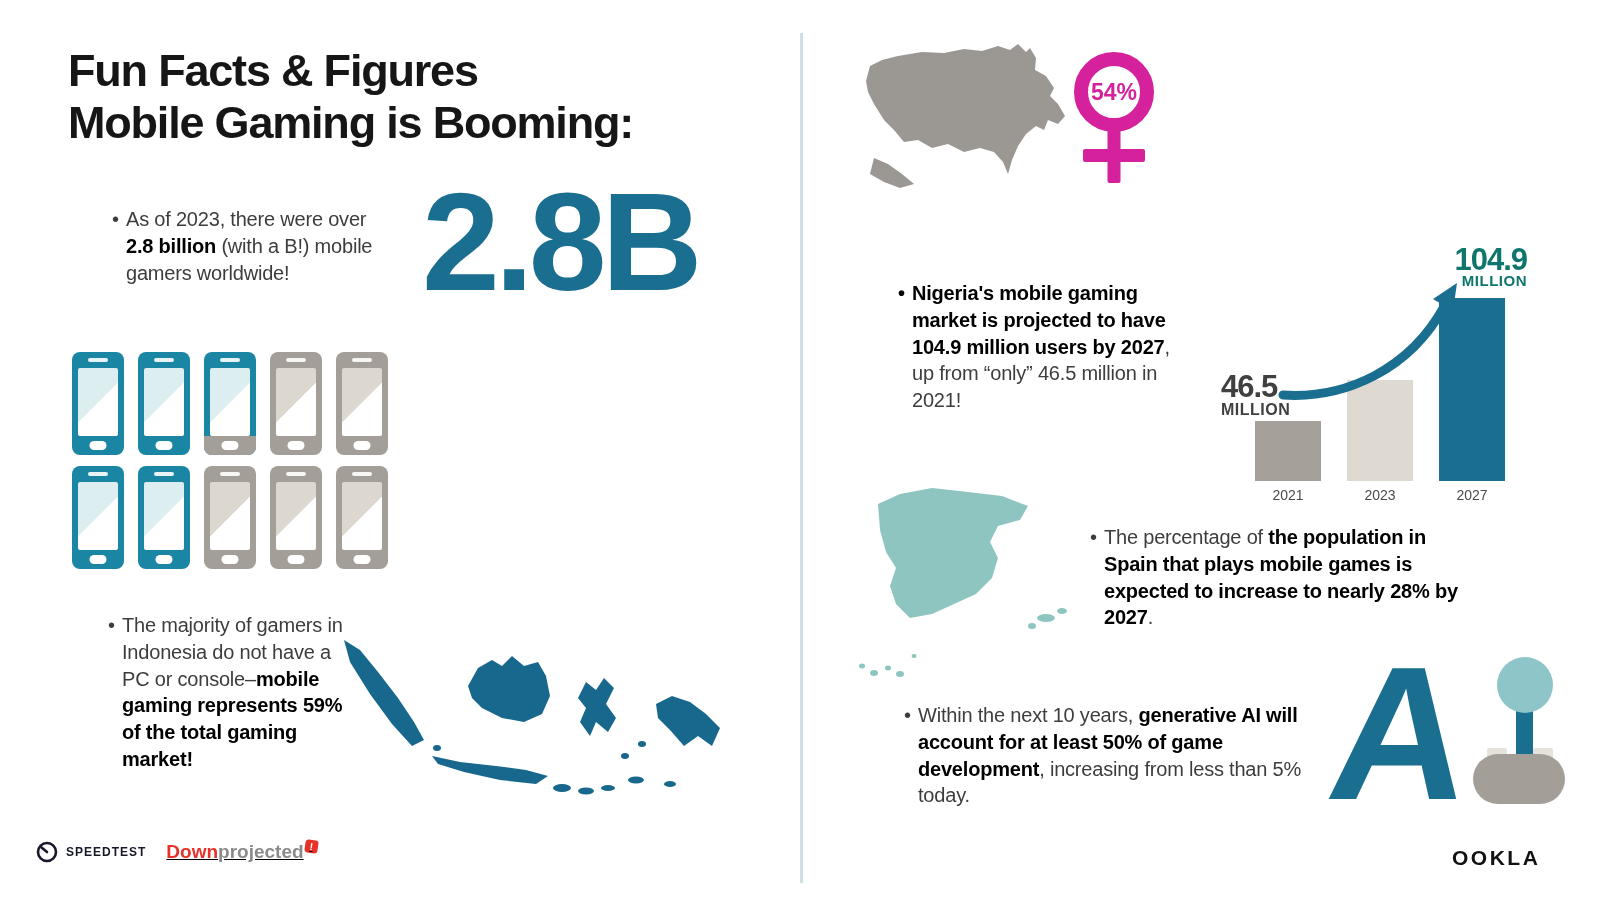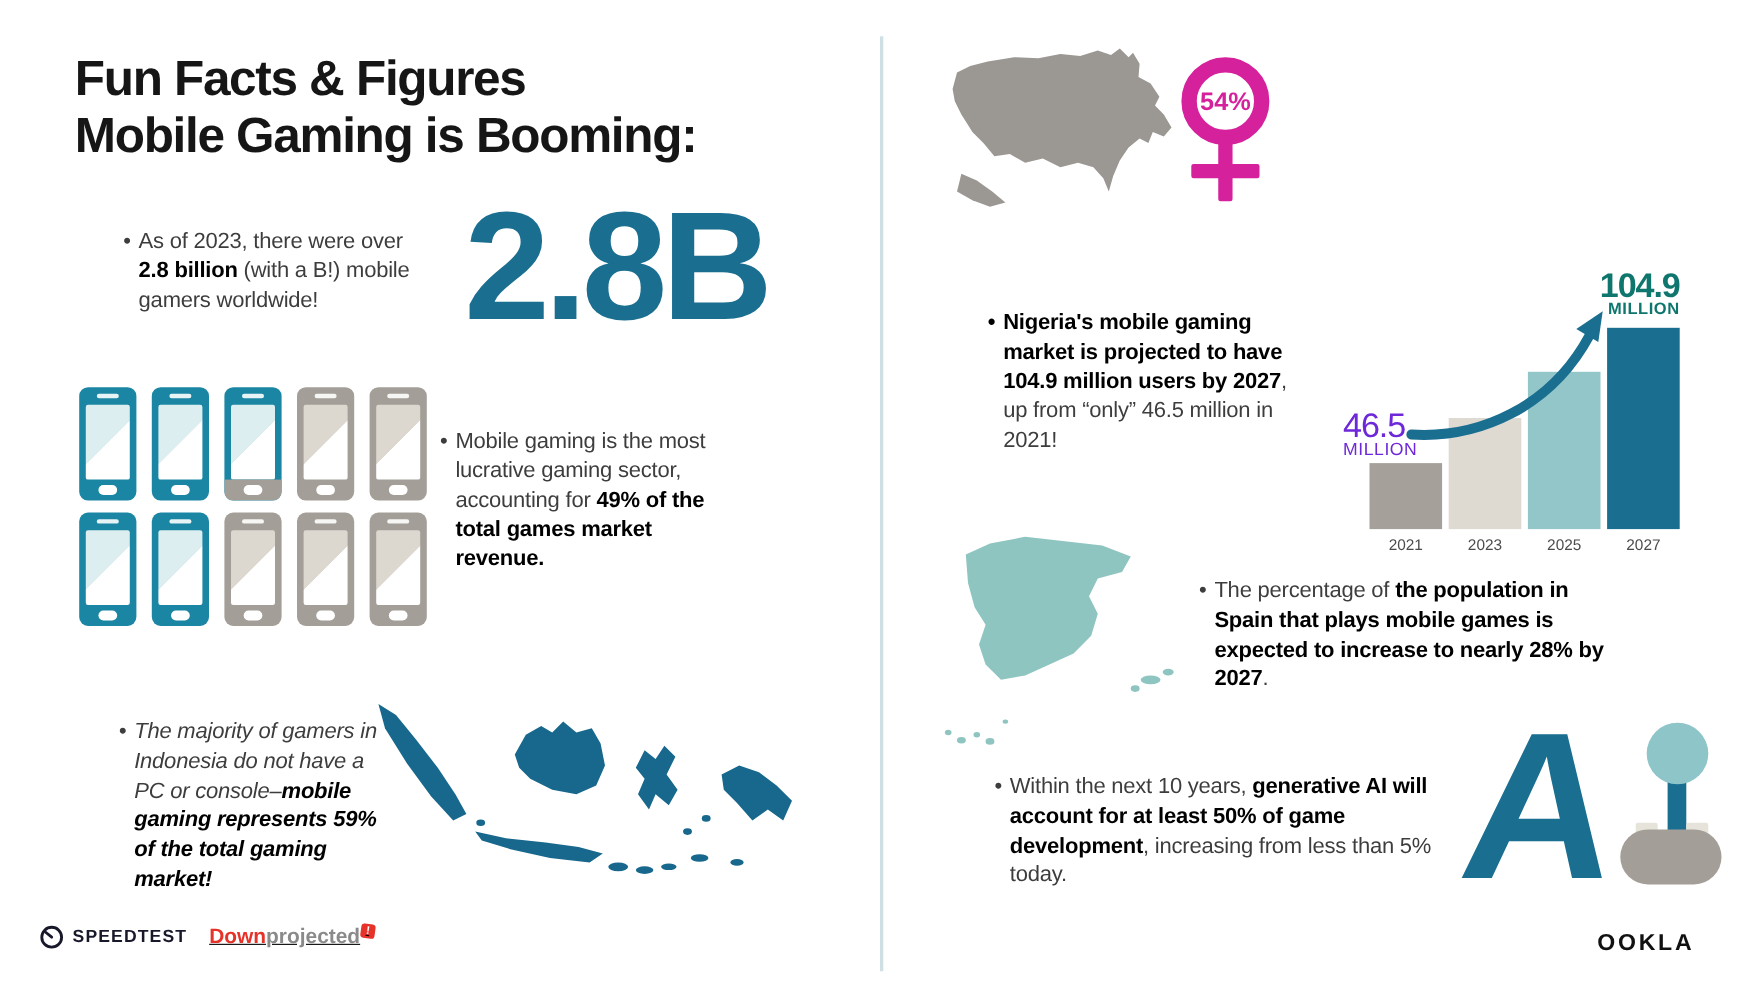--- a/index.html
+++ b/index.html
@@ -34,21 +34,21 @@
   .phone.partial .chin{background:#a39e97;}
   .phone .homebtn{position:absolute;bottom:5px;left:50%;transform:translateX(-50%);
                   width:17px;height:9px;border-radius:5px;background:#fff;}
 
   
   .chart{position:absolute;left:1245px;top:245px;width:282px;height:258px;}
   .chart .bars{position:absolute;left:0;right:0;bottom:0;display:flex;align-items:flex-end;gap:6px;}
   .chart .barwrap{display:flex;flex-direction:column;align-items:center;width:86px;}
   .chart .bar{width:66px;}
   .chart .yearlab{height:22px;display:flex;align-items:flex-end;font-size:14px;color:#4b4b4b;}
-  .chart .startlab{position:absolute;left:-24px;bottom:86px;color:#6d28d9;font-weight:400;line-height:.95;}
+  .chart .startlab{position:absolute;left:-24px;bottom:86px;color:#404040;font-weight:700;line-height:.95;}
   .chart .startlab .val{font-size:31px;letter-spacing:-1px;}
   .chart .startlab .unit{font-size:16px;letter-spacing:.5px;}
   .chart .endlab{position:absolute;right:0;top:0;text-align:right;color:#0f766e;font-weight:700;line-height:.95;}
   .chart .endlab .val{font-size:31px;letter-spacing:-1px;}
   .chart .endlab .unit{font-size:15px;letter-spacing:.5px;}
   .chart svg.arrow{position:absolute;inset:0;overflow:visible;pointer-events:none;}
 
   
   .usmap{position:absolute;left:860px;top:36px;}
   .female{position:absolute;left:1068px;top:50px;}
@@ -57,21 +57,21 @@
 
   
   .ai-graphic{position:absolute;left:1332px;top:652px;display:flex;align-items:flex-end;}
   .ai-letter{font-size:190px;font-weight:800;line-height:.78;color:#1a6e90;
              transform:skewX(-7deg);display:block;}
   .ai-graphic svg{margin-left:-16px;}
 
   
   .footer-left{position:absolute;left:35px;top:840px;display:flex;align-items:center;gap:20px;}
   .speedtest{display:flex;align-items:center;gap:7px;}
-  .speedtest .st-text{font-size:16px;font-weight:700;letter-spacing:1px;color:#18182b;}
+  .speedtest .st-text{font-size:12px;font-weight:700;letter-spacing:1px;color:#18182b;}
   .downdetector{display:flex;align-items:center;text-decoration:underline;}
   .dd-down{font-size:19px;font-weight:700;color:#e63229;}
   .dd-detector{font-size:19px;font-weight:700;color:#8a8a8a;}
   .dd-badge{width:13px;height:13px;border-radius:3px;background:#e63229;color:#fff;
             font-size:10px;font-weight:700;display:flex;align-items:center;justify-content:center;
             transform:translateY(-6px) rotate(8deg);margin-left:1px;}
   .ookla{position:absolute;left:1452px;top:846px;font-size:21px;font-weight:600;
          letter-spacing:2.5px;color:#111;}
 </style>
 </head>
@@ -153,23 +153,22 @@
       </div>
       <div class="phone empty">
         <div class="speaker"></div>
         <div class="screen"></div>
         <div class="chin">
           <div class="homebtn"></div>
         </div>
       </div>
     </div>
 
-  <div class="fact" style="left:414px;top:388px;width:248px;"><span>Mobile gaming is the most lucrative gaming sector, accounting for </span><span class="b">49% of the total games market revenue.</span></div>
-
-  <div class="fact" style="left:122px;top:652px;width:240px;font-style:italic;"><span>The majority of gamers in Indonesia do not have a PC or console–</span><span class="b">mobile gaming represents 59% of the total gaming market!</span></div>
+
+  <div class="fact" style="left:122px;top:612px;width:240px;"><span>The majority of gamers in Indonesia do not have a PC or console–</span><span class="b">mobile gaming represents 59% of the total gaming market!</span></div>
 
   <svg class="indonesia" width="385" height="180" viewBox="0 0 385 180">
     <g fill="#17688c">
       <path d="M4,2 L20,12 L38,34 L58,60 L74,84 L84,102 L72,108 L52,86 L30,56 L10,24 Z"></path>
       <path d="M128,48 L138,30 L152,22 L162,28 L172,18 L184,28 L198,24 L206,38 L210,58 L202,76 L184,84 L162,80 L142,70 L132,60 Z"></path>
       <path d="M92,118 L120,124 L156,128 L186,132 L208,138 L196,146 L160,142 L124,134 L98,126 Z"></path>
       <path d="M238,60 L246,44 L256,52 L264,40 L274,50 L266,66 L276,80 L268,94 L256,84 L250,98 L240,84 L246,70 Z"></path>
       <path d="M316,66 L332,58 L350,64 L366,76 L380,90 L372,108 L358,98 L344,108 L330,92 L318,80 Z"></path>
       <ellipse cx="222" cy="150" rx="9" ry="4"></ellipse>
       <ellipse cx="246" cy="153" rx="8" ry="3.5"></ellipse>
@@ -213,24 +212,20 @@
     <div class="bars">
         <div class="barwrap">
           <div class="bar" style="height: 60px; background: rgb(165, 161, 154);"></div>
           <div class="yearlab">2021</div>
         </div>
         <div class="barwrap">
           <div class="bar" style="height: 101px; background: rgb(222, 218, 210);"></div>
           <div class="yearlab">2023</div>
         </div>
         <div class="barwrap">
-          <div class="bar" style="height: 143px; background: rgb(147, 198, 201);"></div>
-          <div class="yearlab">2025</div>
-        </div>
-        <div class="barwrap">
           <div class="bar" style="height: 183px; background: rgb(26, 110, 144);"></div>
           <div class="yearlab">2027</div>
         </div>
       </div>
     <svg class="arrow" width="282" height="258" viewBox="0 0 282 258">
       <path d="M38,150 C100,154 165,125 200,60" fill="none" stroke="#1a6e90" stroke-width="9" stroke-linecap="round"></path>
       <polygon points="212,38 208,66 188,54" fill="#1a6e90"></polygon>
     </svg>
   </div>
 

